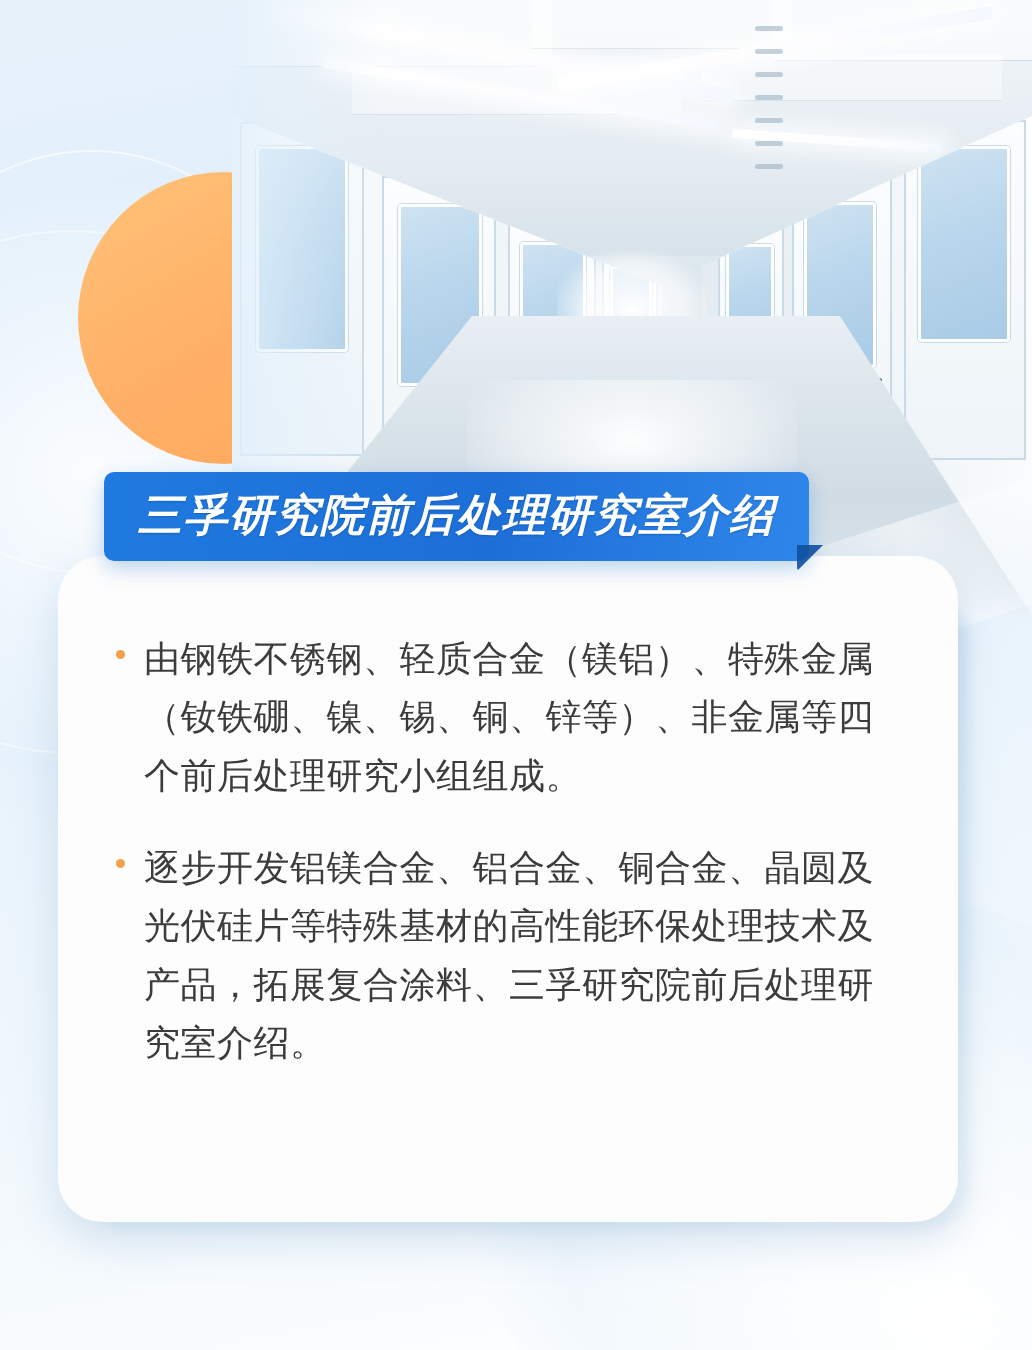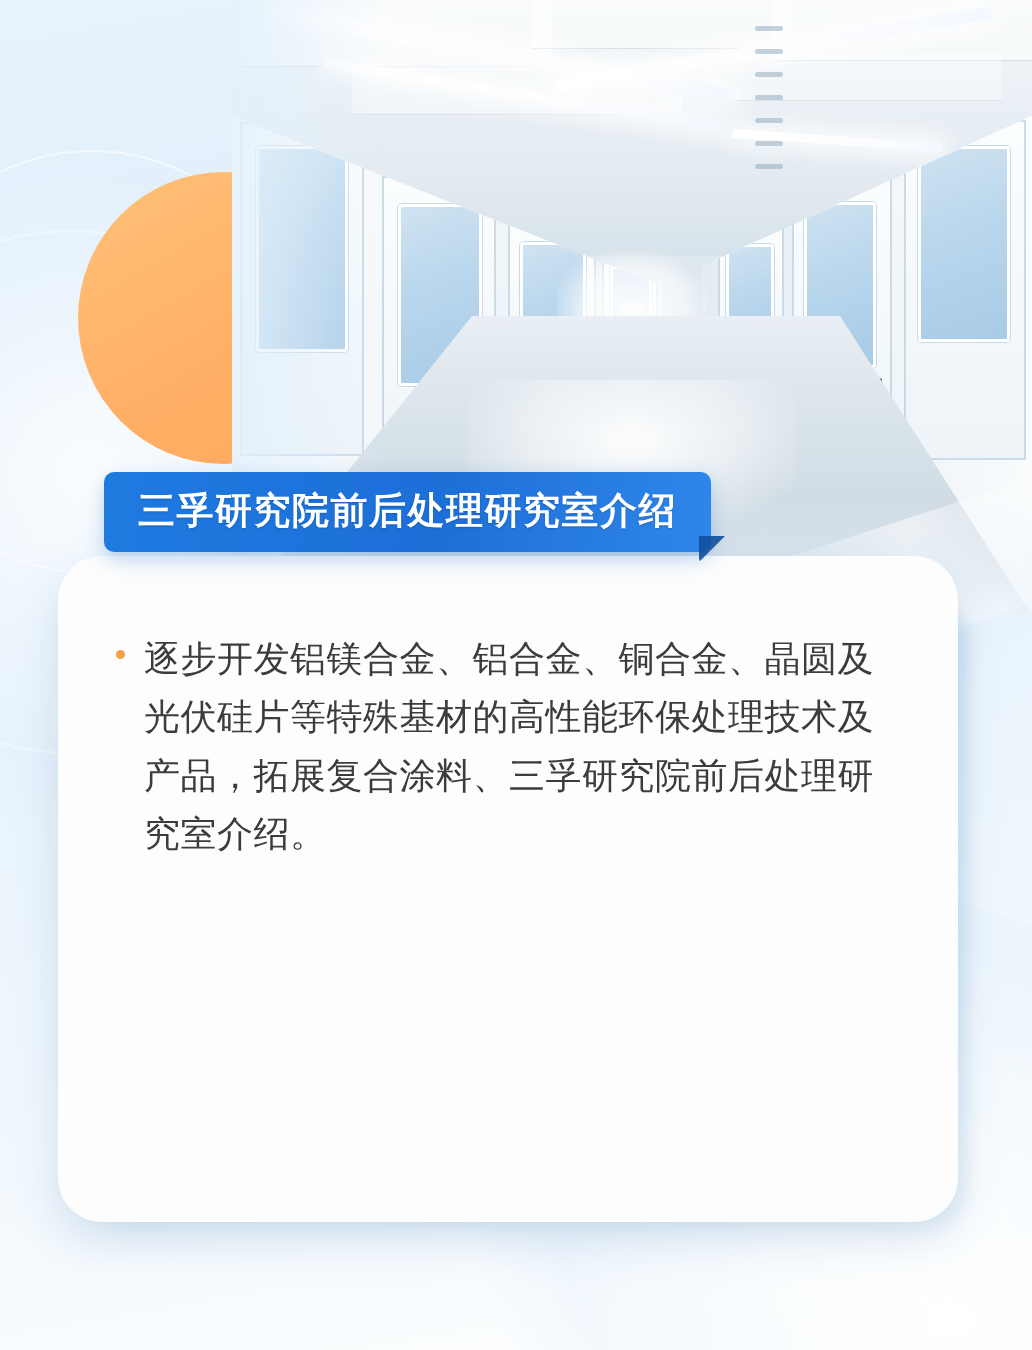--- a/index.html
+++ b/index.html
@@ -226,26 +226,27 @@
     right: -14px;
     bottom: -10px;
     width: 26px;
     height: 26px;
     background: #0f4f9e;
     clip-path: polygon(0 0, 100% 0, 0 100%);
     border-radius: 0 0 0 4px;
     opacity: 0.9;
   }
   .title-text {
-    font-size: 37px;
+    font-size: 44px;
     font-weight: bold;
     letter-spacing: 1.5px;
     color: #ffffff;
     white-space: nowrap;
     text-shadow: 0 1px 2px rgba(10,60,120,0.35);
+    font-style: italic;
   }
 
   
   .card-shadow-layer {
     position: absolute;
     left: 88px;
     top: 600px;
     width: 880px;
     height: 630px;
     border-radius: 40px;
@@ -393,18 +394,22 @@
 
   <div class="title-ribbon">
     <div class="title-text">三孚研究院前后处理研究室介绍</div>
   </div>
 
   <div class="card-shadow-layer"></div>
   <div class="content-card">
     <ul class="bullet-list">
       <li class="bullet-item">
         <span class="bullet-dot"></span>
+        <span class="bullet-text">由钢铁不锈钢、轻质合金（镁铝）、特殊金属（钕铁硼、镍、锡、铜、锌等）、非金属等四个前后处理研究小组组成。</span>
+      </li>
+      <li class="bullet-item">
+        <span class="bullet-dot"></span>
         <span class="bullet-text">逐步开发铝镁合金、铝合金、铜合金、晶圆及光伏硅片等特殊基材的高性能环保处理技术及产品，拓展复合涂料、三孚研究院前后处理研究室介绍。</span>
       </li>
     </ul>
   </div>
 
 </div>
 
 </body></html>

